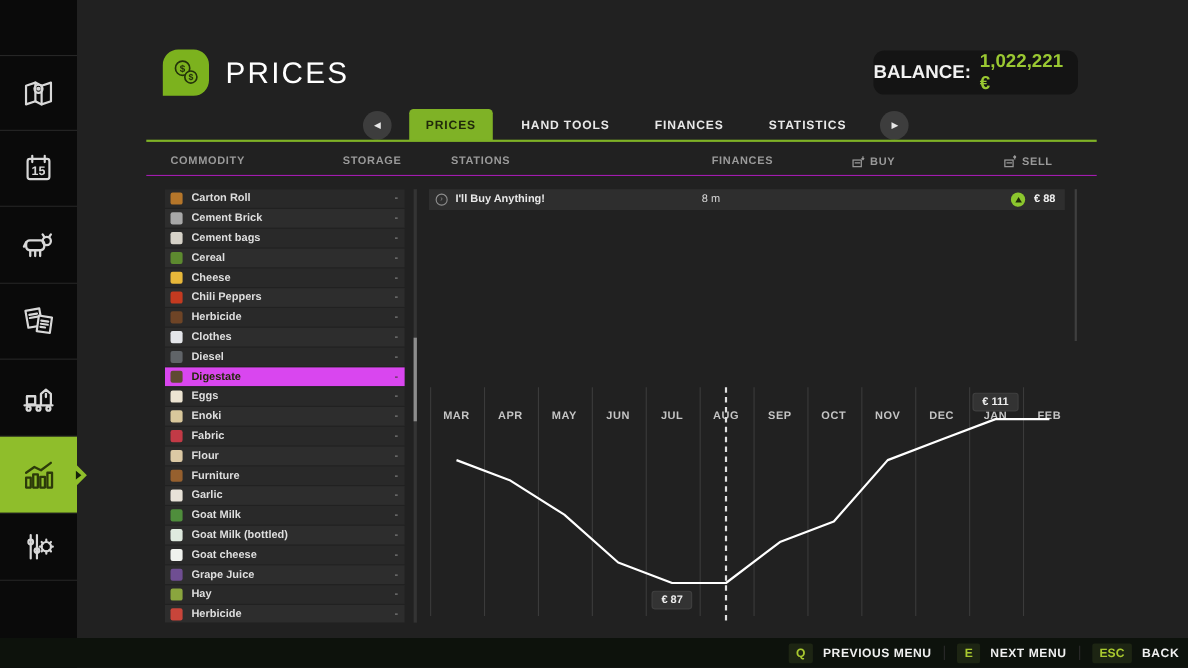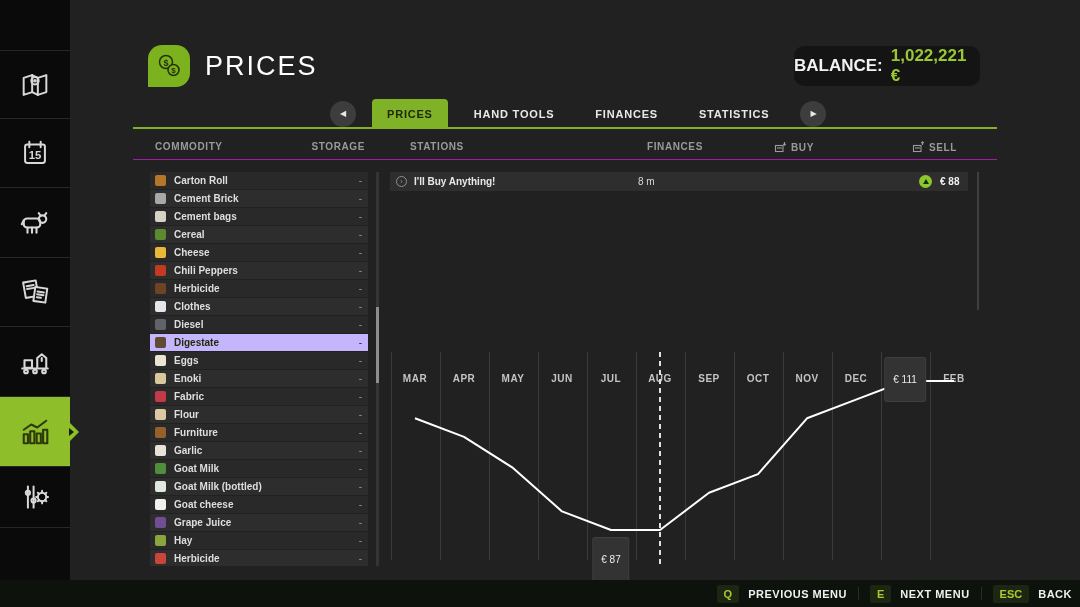--- a/index.html
+++ b/index.html
@@ -43,21 +43,21 @@
       display:flex; align-items:center; gap:5px; }
   .th svg { stroke:#9a9a9a; fill:none; stroke-width:1.1; }
 
   
   .clist { position:absolute; left:150px; top:172px; width:218px; height:394px; overflow:hidden; }
   .crow { position:relative; height:17px; margin-bottom:1px; background:#2d2d2d; display:flex; align-items:center; cursor:pointer; }
   .crow:nth-child(odd) { background:#292929; }
   .crow .cicon { position:absolute; left:5px; width:11px; height:11px; border-radius:2px; }
   .crow .cname { position:absolute; left:24px; font-size:10px; font-weight:bold; color:#dedede; white-space:nowrap; }
   .crow .cstore { position:absolute; right:6px; font-size:10px; color:#999; }
-  .crow.selected { background:#c4b5fd;padding-left:20px; }
+  .crow.selected { background:#d946ef;padding-left:20px; }
   .crow.selected .cname, .crow.selected .cstore { color:#1f2906; }
   .list-scroll { position:absolute; left:376px; top:172px; width:3px; height:394px; background:#343434; }
   .list-thumb { position:absolute; left:0; top:135px; width:3px; height:76px; background:#8d8d8d; }
 
   
   .station-row { position:absolute; left:390px; top:172px; width:578px; height:19px; background:#2e2e2e; cursor:pointer; }
   .st-icon { position:absolute; left:6px; top:4px; width:11px; height:11px; border:1px solid #8f8f8f; border-radius:50%;
       display:flex; align-items:center; justify-content:center; color:#8f8f8f; font-size:7px; line-height:1; }
   .st-name { position:absolute; left:24px; top:4px; font-size:10px; font-weight:bold; color:#e8e8e8; }
   .st-dist { position:absolute; left:248px; top:4px; font-size:10px; color:#d8d8d8; }
@@ -65,22 +65,22 @@
       display:flex; align-items:center; justify-content:center; }
   .st-badge .up { width:0; height:0; border-left:3px solid transparent; border-right:3px solid transparent; border-bottom:5px solid #1e2b08; }
   .st-price { position:absolute; left:550px; top:4px; font-size:10px; font-weight:bold; color:#f0f0f0; }
   .station-scroll { position:absolute; left:977px; top:172px; width:2px; height:138px; background:#3f3f3f; }
 
   
   .chart { position:absolute; left:390px; top:333px; width:580px; height:234px; }
   .chart svg { position:absolute; left:0; top:0; }
   .month { position:absolute; top:2px; width:48px; margin-left:-24px; text-align:center;
       font-size:10px; font-weight:bold; letter-spacing:0.5px; color:#c4c4c4;margin-top:38px; }
-  .ptag { position:absolute; transform:translateX(-50%); background:#333; border-radius:2px; padding:16px 8px;
-      font-size:10px; font-weight:normal; color:#ececec; white-space:nowrap; box-shadow:0 0 0 1px #3f3f3f; }
+  .ptag { position:absolute; transform:translateX(-50%); background:#333; border-radius:2px; padding:2px 8px;
+      font-size:10px; font-weight:bold; color:#ececec; white-space:nowrap; box-shadow:0 0 0 1px #3f3f3f; }
 
   
   .footer { position:absolute; left:0; bottom:0; width:1080px; height:27px; background:#0d120c;
       display:flex; align-items:center; justify-content:flex-end; padding-right:8px; gap:9px; }
   .fkey { background:#1d2513; color:#a9c92f; font-size:11px; font-weight:bold; padding:3px 7px; border-radius:2px; cursor:pointer; }
   .flabel { color:#f0f0f0; font-size:11px; font-weight:bold; letter-spacing:0.5px; }
   .fsep { width:1px; height:13px; background:#2b2b2b; margin:0 2px; }
 </style>
 </head>
 <body>

